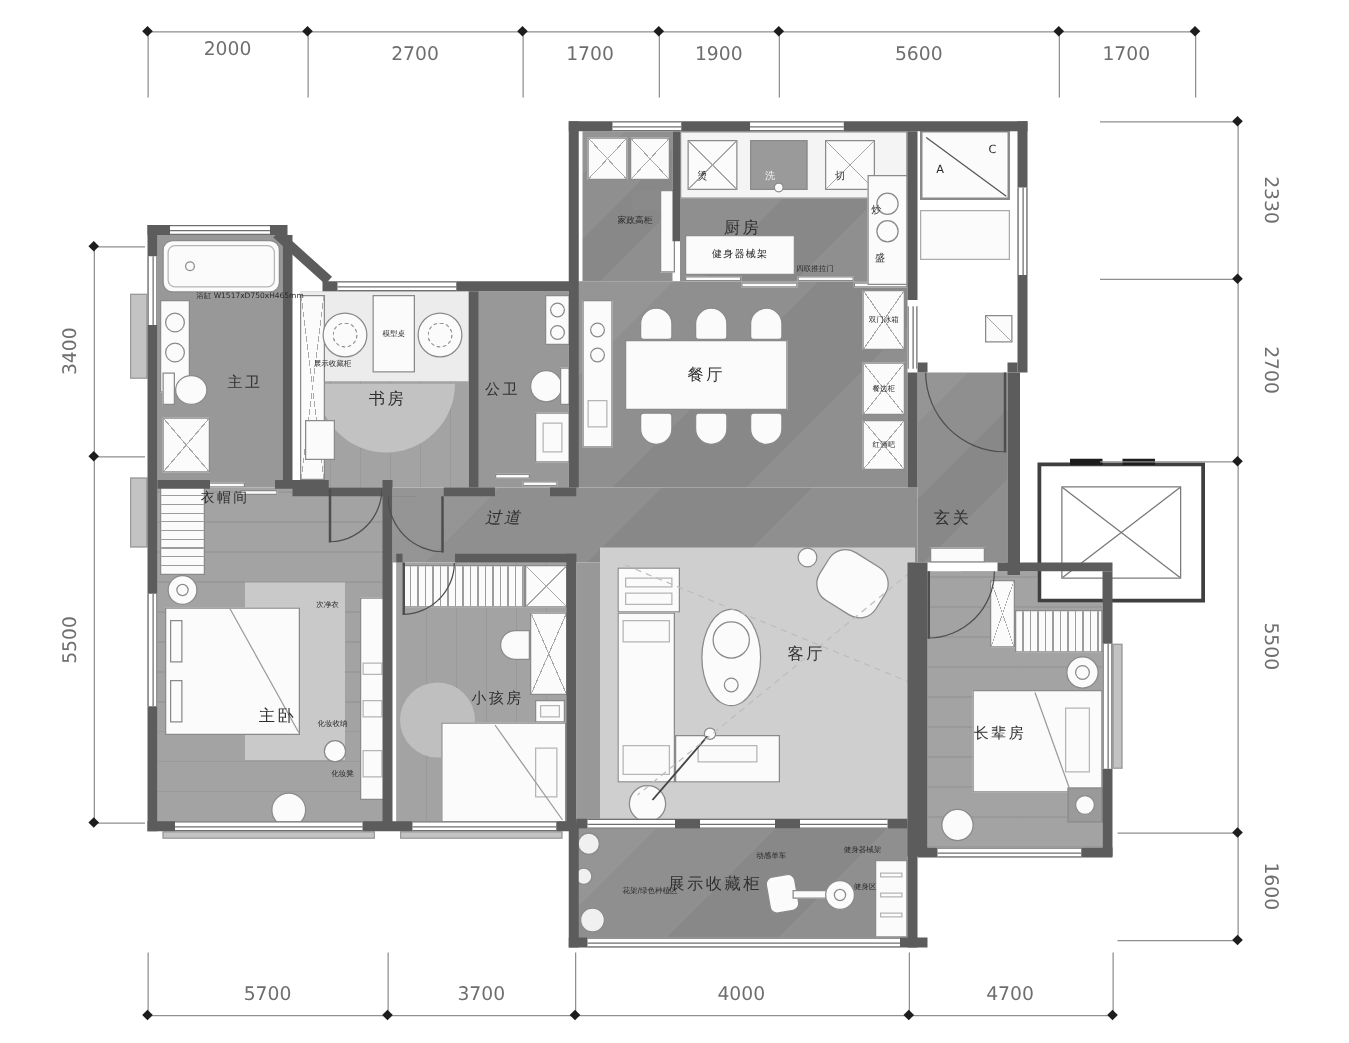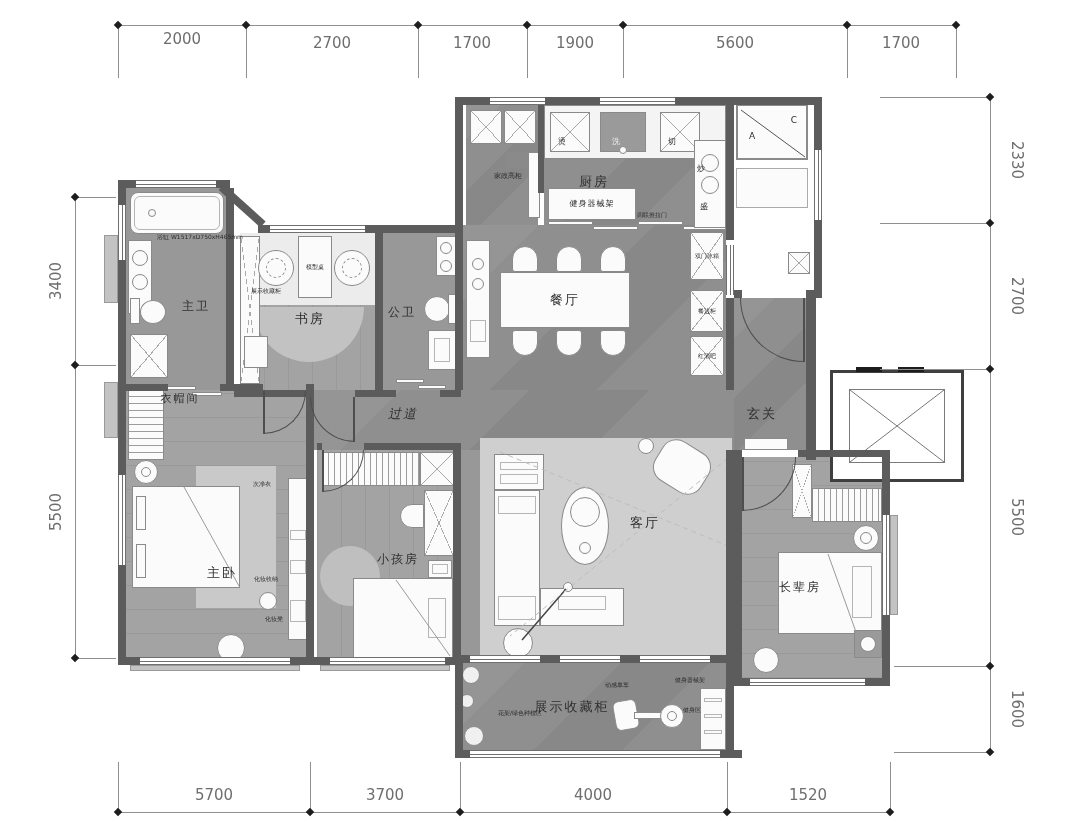--- a/index.html
+++ b/index.html
@@ -352,21 +352,21 @@
   <div class="dline" style="left:727px;top:762px;width:1px;height:50px;"></div>
   <div class="dline" style="left:890px;top:762px;width:1px;height:50px;"></div>
   <div class="tick" style="left:115px;top:809px;"></div>
   <div class="tick" style="left:307px;top:809px;"></div>
   <div class="tick" style="left:457px;top:809px;"></div>
   <div class="tick" style="left:724px;top:809px;"></div>
   <div class="tick" style="left:887px;top:809px;"></div>
   <div class="dim" style="left:214px;top:795px;">5700</div>
   <div class="dim" style="left:385px;top:795px;">3700</div>
   <div class="dim" style="left:593px;top:795px;">4000</div>
-  <div class="dim" style="left:808px;top:795px;">1520</div>
+  <div class="dim" style="left:808px;top:795px;">4700</div>
 
   <div class="dline" style="left:75px;top:197px;width:1px;height:461px;"></div>
   <div class="dline" style="left:75px;top:197px;width:41px;height:1px;"></div>
   <div class="dline" style="left:75px;top:365px;width:41px;height:1px;"></div>
   <div class="dline" style="left:75px;top:658px;width:41px;height:1px;"></div>
   <div class="tick" style="left:72px;top:194px;"></div>
   <div class="tick" style="left:72px;top:362px;"></div>
   <div class="tick" style="left:72px;top:655px;"></div>
   <div class="dim rl" style="left:56px;top:281px;">3400</div>
   <div class="dim rl" style="left:56px;top:512px;">5500</div>

